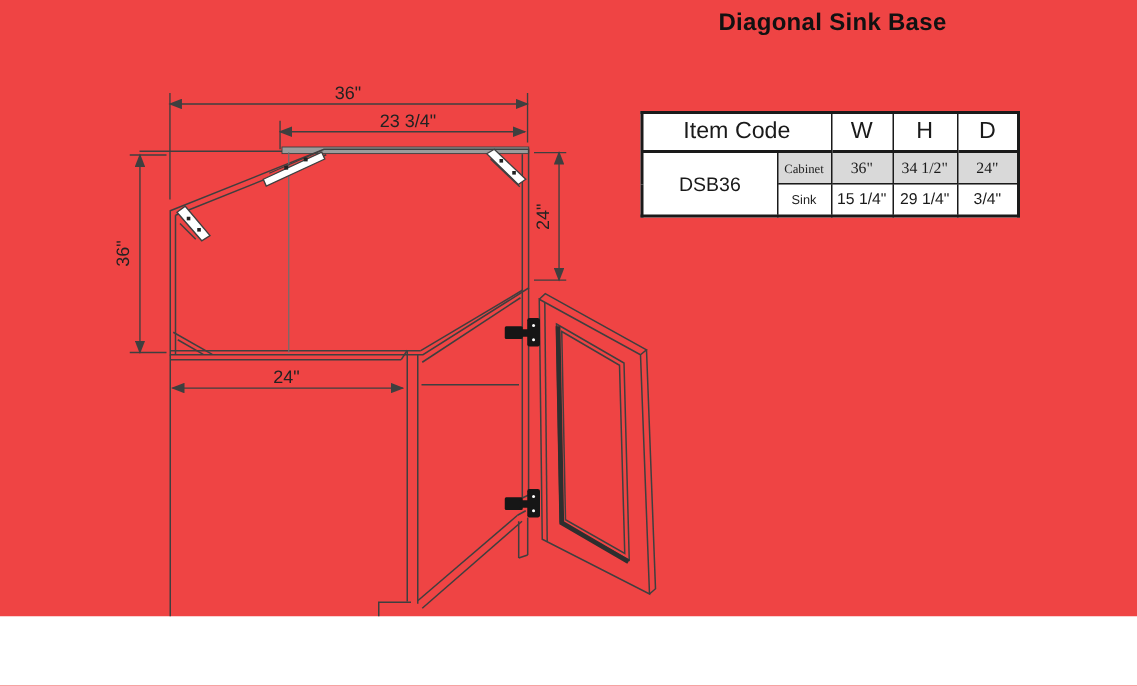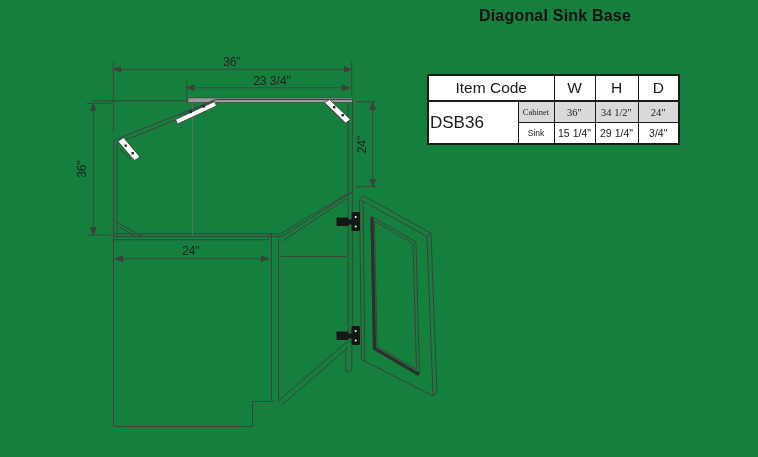--- a/index.html
+++ b/index.html
@@ -1,35 +1,35 @@
 <!DOCTYPE html>
 <html><head>
 <meta charset="utf-8">
 <style>
   html,body { margin:0; padding:0; background:#fff; }
   #screen {
-    position:relative; width:758px; height:457px; background:#15803d;
+    position:relative; width:758px; height:411px; background:#ef4444;
     font-family:"Liberation Sans", sans-serif; color:#1a1a1a; overflow:hidden;
   }
   #drawing { position:absolute; left:0; top:0; }
   .page-title {
     position:absolute; left:427px; top:7px; width:256px;
     text-align:center; font-size:16px; font-weight:bold; color:#111;
     letter-spacing:.2px;
   }
   table.spec {
     position:absolute; left:427px; top:74px;
     border-collapse:collapse; table-layout:fixed;
     background:#fff;
   }
   table.spec, table.spec th, table.spec td { border:1.4px solid #1a1a1a; }
   table.spec { border-width:2px; border-bottom-width:2.5px; }
   table.spec th { font-weight:normal; }
   .hdr { font-size:15.5px; height:22px; text-align:center; vertical-align:middle; border-bottom-width:2.2px !important; }
-  .code-cell { font-size:17px; vertical-align:middle; background:#fff; }
+  .code-cell { font-size:13px; text-align:center; vertical-align:middle; background:#fff; }
   .lbl { font-size:8.5px; text-align:center; vertical-align:middle; color:#222; }
   .val { font-size:10.5px; text-align:center; vertical-align:middle; white-space:nowrap; }
   td.row-h { height:18px; }
   .gray { background:#d9d9d9;font-family:Liberation Serif, serif; }
   svg text { font-family:"Liberation Sans", sans-serif; fill:#222; }
 </style>
 </head>
 <body>
 
 <div id="screen">

